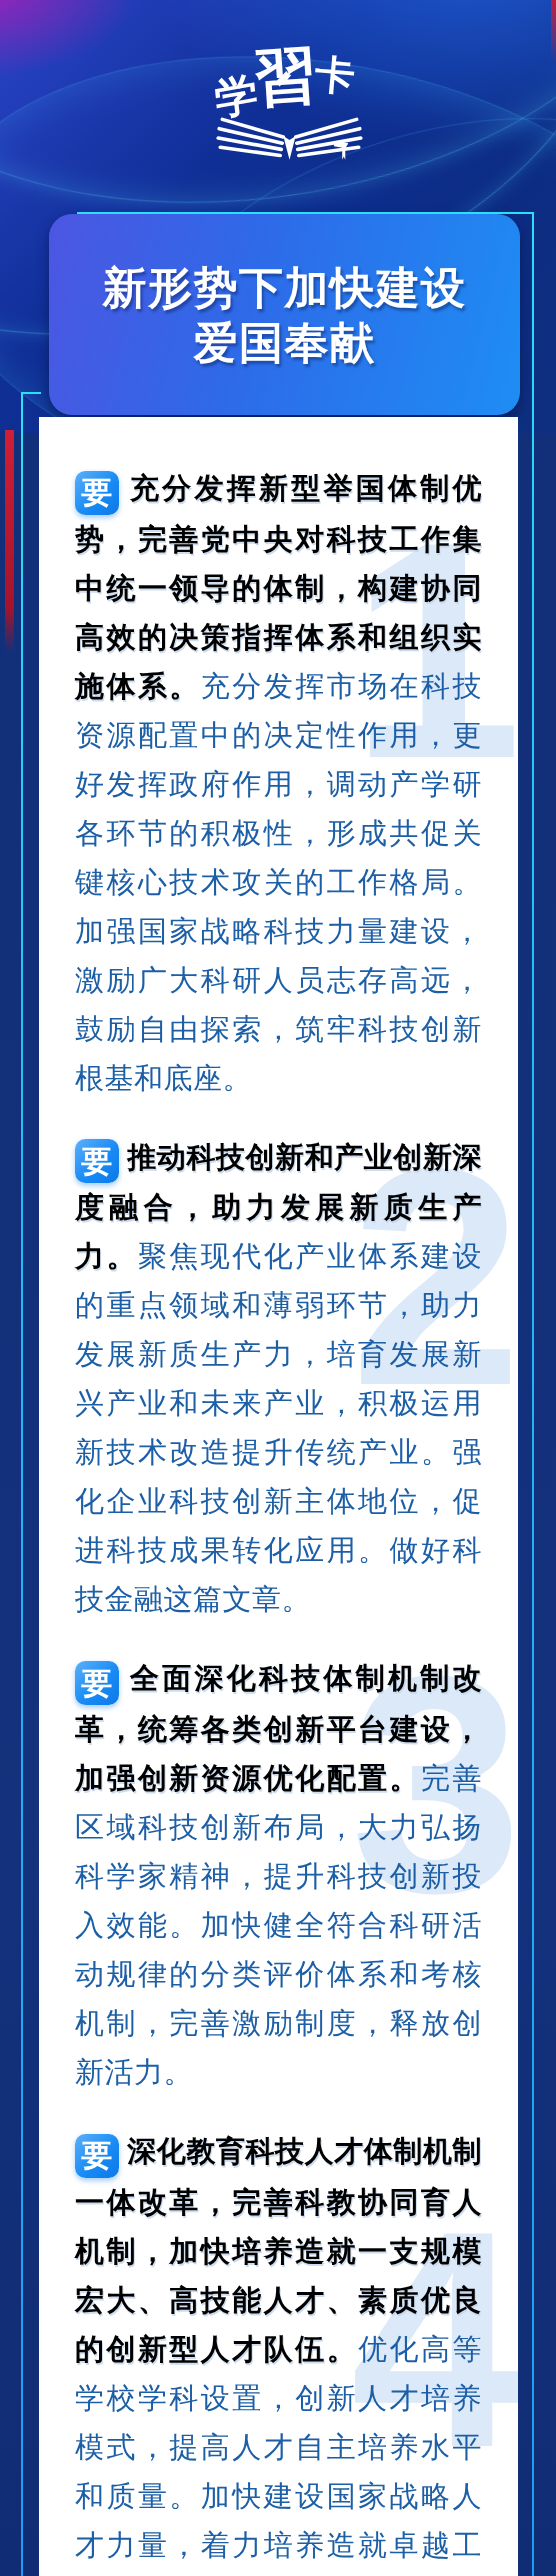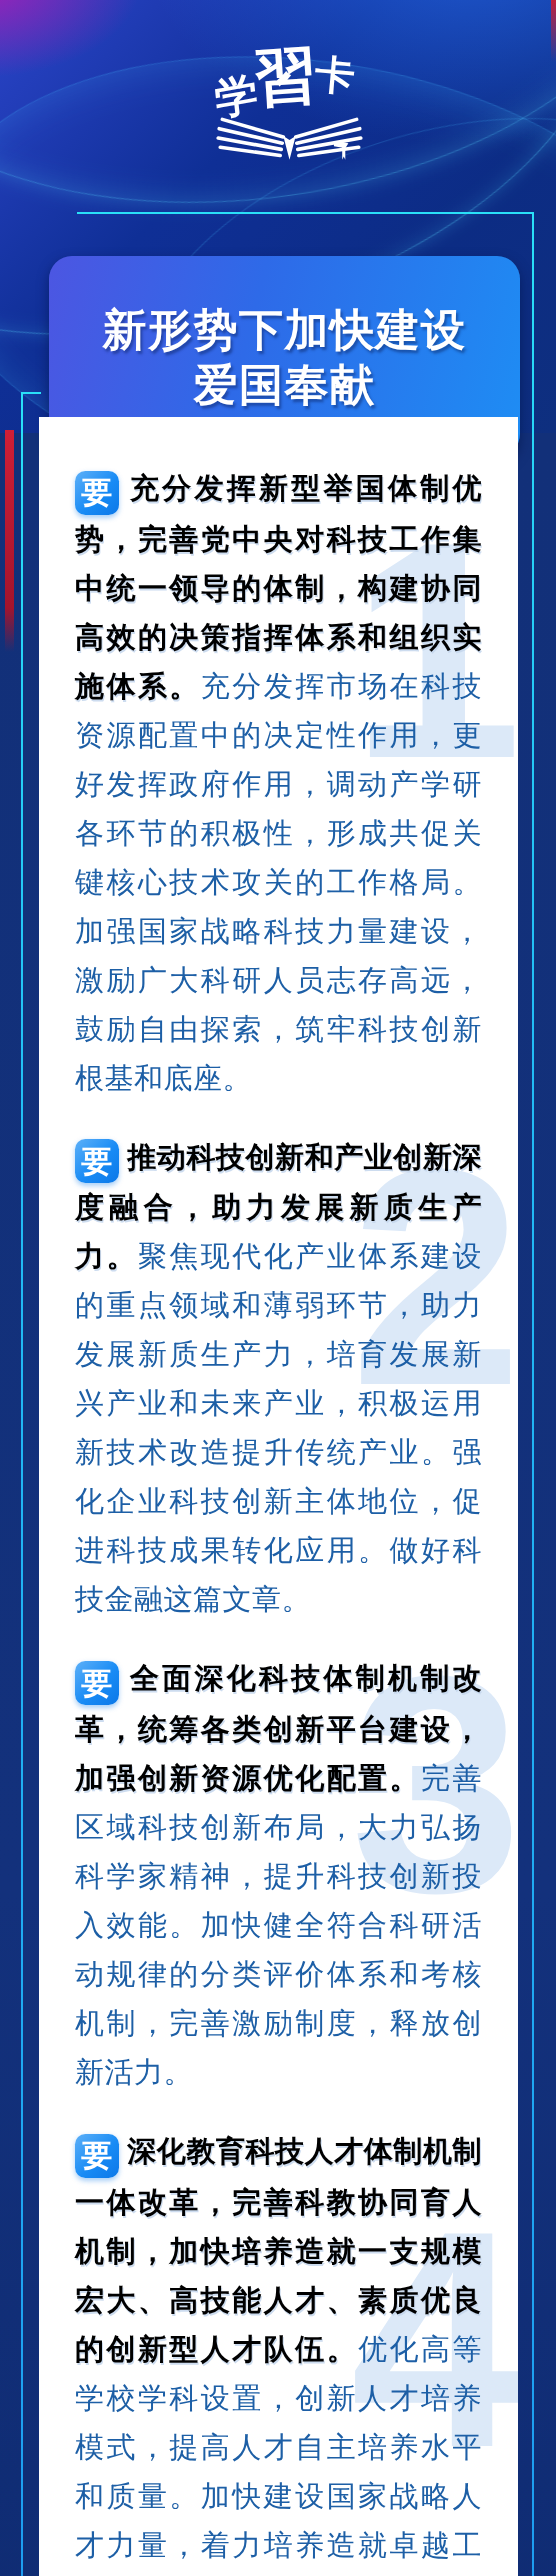--- a/index.html
+++ b/index.html
@@ -34,21 +34,21 @@
   
   .frame{position:absolute;background:linear-gradient(180deg,#2ae0f8 0%,#22bdf5 30%,#1c95ef 100%);z-index:3;}
   .fr-top{left:77px;top:212px;width:457px;height:2.1px;background:#2ae0f8;}
   .fr-right{left:532px;top:212px;width:2.1px;height:2744px;}
   .fr-left{left:21px;top:392px;width:2.1px;height:2564px;}
   .fr-conn{left:21px;top:392px;width:19.6px;height:2.1px;background:#2ae0f8;}
   
   .title-card{position:absolute;left:49px;top:214px;width:471px;height:201px;border-radius:23px;
     background:linear-gradient(104deg,#4c56e2 0%,#2e6ae8 42%,#1e8df4 100%);
     box-shadow:0 5.2px 11.3px rgba(4,18,70,.55);z-index:2;
-    display:flex;flex-direction:column;justify-content:center;align-items:center;margin-top:42px;}
+    display:flex;flex-direction:column;justify-content:center;align-items:center;}
   .title-card h1{margin:0;text-align:center;color:#ffffff;font-size:44px;line-height:55px;
     font-weight:900;letter-spacing:1.5px;text-shadow:2.1px 2.6px 2.6px rgba(8,30,90,.45);}
   
   .card{position:absolute;left:39px;top:417px;width:479px;height:2514px;background:#ffffff;
     box-sizing:border-box;padding:47px 36px 0 36px;overflow:hidden;z-index:2;}
   .sec{position:relative;margin-bottom:30px;}
   .sec .wm{position:absolute;right:-30px;font-size:309px;line-height:.8;font-weight:800;
     color:#dce9f8;z-index:0;letter-spacing:-10.3px;}
   .sec p{position:relative;z-index:1;margin:0;font-size:29px;line-height:49px;
     text-align:justify;color:#1d5fa6;font-weight:500;letter-spacing:0.5px;}

